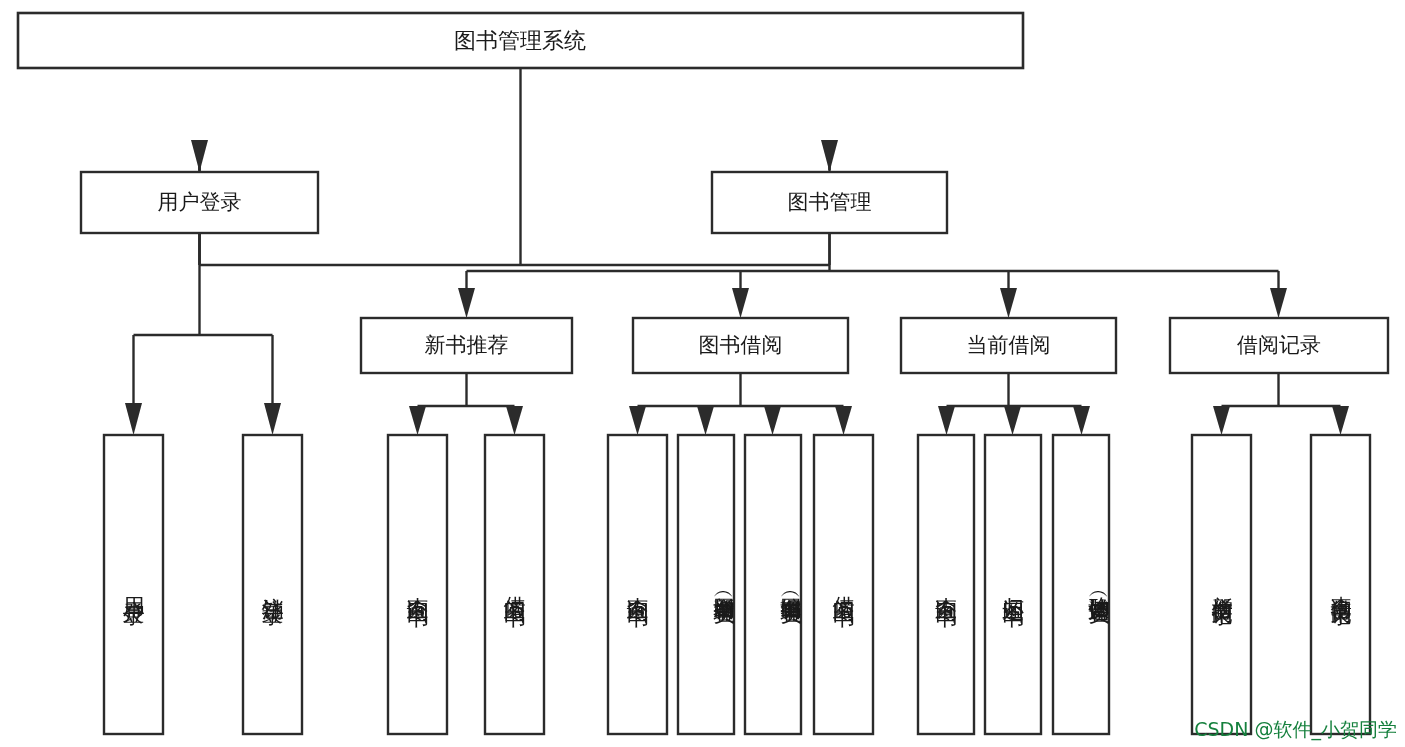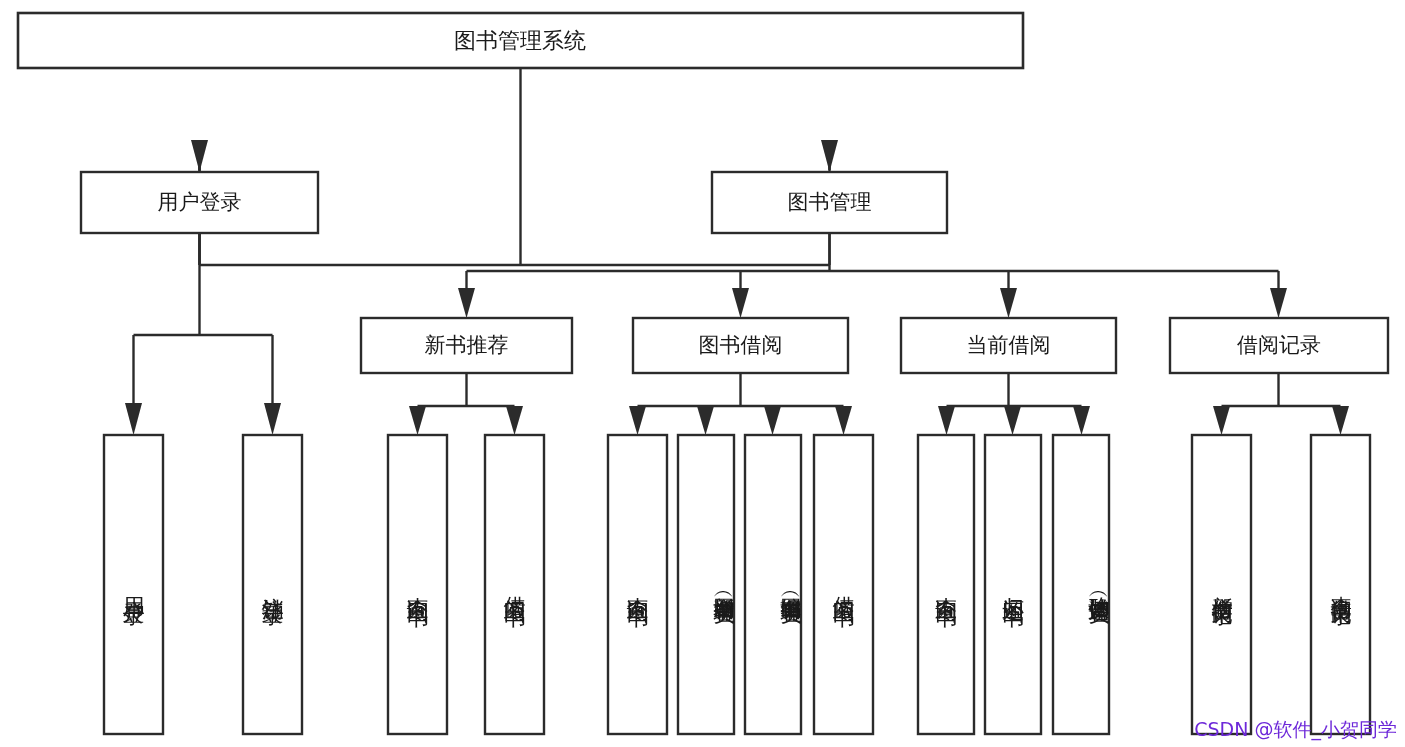--- a/index.html
+++ b/index.html
@@ -71,21 +71,21 @@
     justify-content: center;
     pointer-events: none;
     user-select: none;
   }
   .watermark {
     position: absolute;
     right: 8px;
     bottom: 4px;
     font-family: "DejaVu Sans", "Liberation Sans", sans-serif;
     font-size: 19px;
-    color: #6d28d9;
+    color: #15803d;
     white-space: nowrap;
     user-select: none;
   }
 </style>
 </head>
 <body>
 
 <div id="diagram-root">
 
   <svg id="diagram-svg" viewBox="0 0 1405 747" xmlns="http://www.w3.org/2000/svg">

